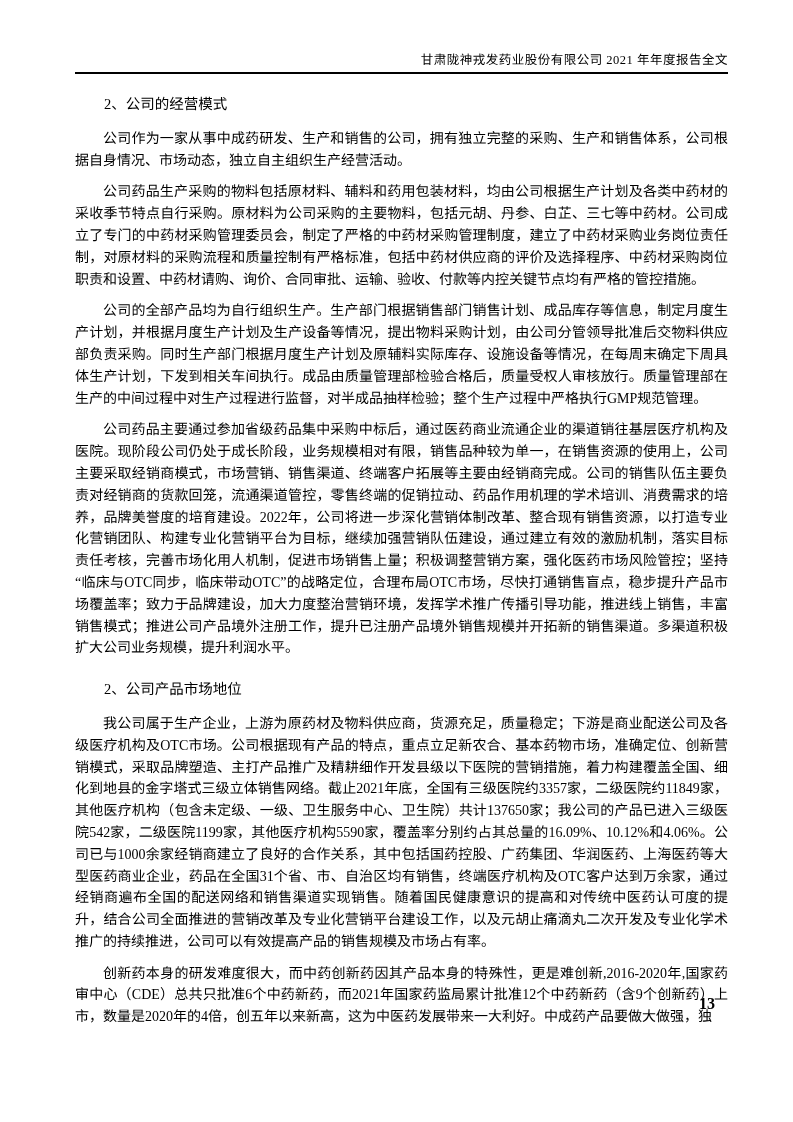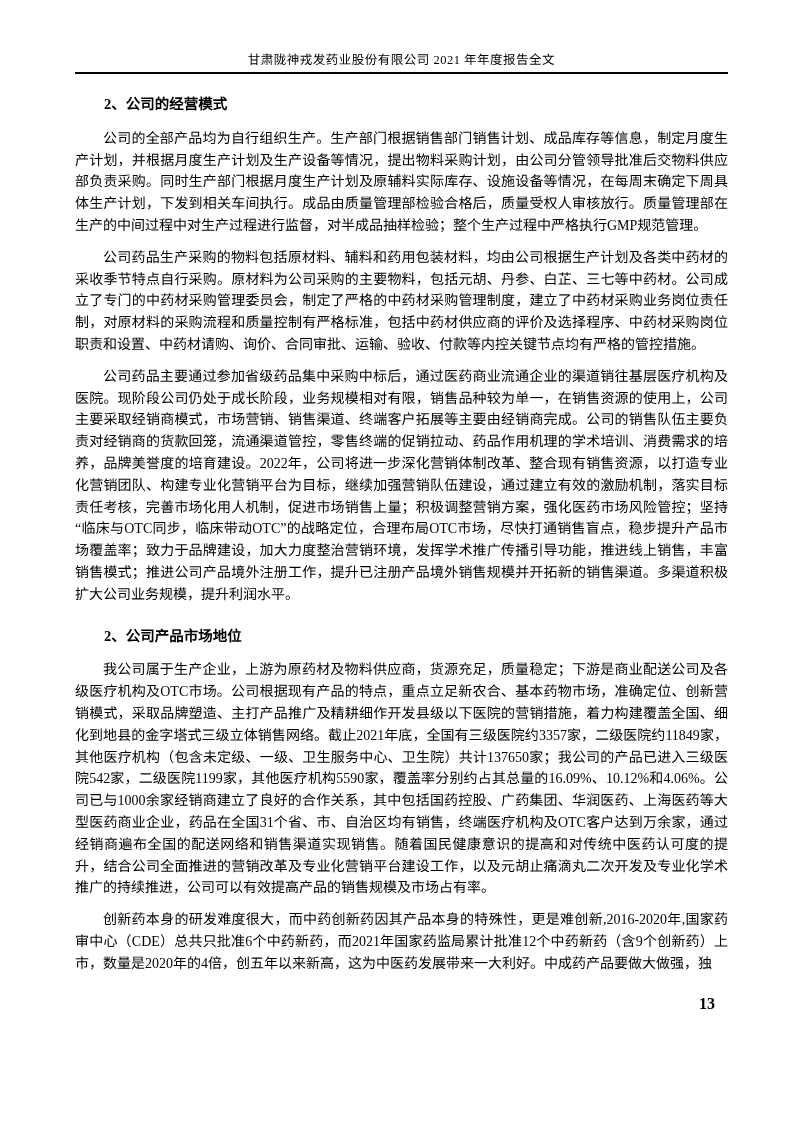--- a/index.html
+++ b/index.html
@@ -13,37 +13,37 @@
     width: 793px;
     height: 1122px;
     margin: 0 auto;
     background: #ffffff;
     overflow: hidden;
   }
   .page-header {
     margin: 52px 65px 16px 75px;
     padding-bottom: 3px;
     border-bottom: 2px solid #000000;
-    text-align: center;
+    text-align: right;
     font-size: 12.5px;
     line-height: 17px;
     letter-spacing: 0.5px;
   }
   .content {
     margin: 0 65px 0 75px;
     font-size: 14px;
     line-height: 21.8px;
     text-align: justify;
   }
   .section-heading {
     margin-top: 20px;
     margin-bottom: 12px;
     text-indent: 2em;
     font-size: 14.5px;
-    font-weight: bold;
+    font-weight: normal;
   }
   .content p {
     margin-bottom: 10px;
     text-indent: 2em;
     word-break: break-all;
   }
   .page-number {
     position: absolute;
     top: 995px;
     right: 78px;
@@ -54,22 +54,23 @@
 </head>
 <body>
 
 <div class="page">
 
   <div class="page-header">甘肃陇神戎发药业股份有限公司 2021 年年度报告全文</div>
 
   <div class="content">
 
     <h2 class="section-heading">2、公司的经营模式</h2>
+    <p>公司作为一家从事中成药研发、生产和销售的公司，拥有独立完整的采购、生产和销售体系，公司根据自身情况、市场动态，独立自主组织生产经营活动。</p>
+    <p>公司药品生产采购的物料包括原材料、辅料和药用包装材料，均由公司根据生产计划及各类中药材的采收季节特点自行采购。原材料为公司采购的主要物料，包括元胡、丹参、白芷、三七等中药材。公司成立了专门的中药材采购管理委员会，制定了严格的中药材采购管理制度，建立了中药材采购业务岗位责任制，对原材料的采购流程和质量控制有严格标准，包括中药材供应商的评价及选择程序、中药材采购岗位职责和设置、中药材请购、询价、合同审批、运输、验收、付款等内控关键节点均有严格的管控措施。</p>
     <p>公司的全部产品均为自行组织生产。生产部门根据销售部门销售计划、成品库存等信息，制定月度生产计划，并根据月度生产计划及生产设备等情况，提出物料采购计划，由公司分管领导批准后交物料供应部负责采购。同时生产部门根据月度生产计划及原辅料实际库存、设施设备等情况，在每周末确定下周具体生产计划，下发到相关车间执行。成品由质量管理部检验合格后，质量受权人审核放行。质量管理部在生产的中间过程中对生产过程进行监督，对半成品抽样检验；整个生产过程中严格执行GMP规范管理。</p>
-    <p>公司药品生产采购的物料包括原材料、辅料和药用包装材料，均由公司根据生产计划及各类中药材的采收季节特点自行采购。原材料为公司采购的主要物料，包括元胡、丹参、白芷、三七等中药材。公司成立了专门的中药材采购管理委员会，制定了严格的中药材采购管理制度，建立了中药材采购业务岗位责任制，对原材料的采购流程和质量控制有严格标准，包括中药材供应商的评价及选择程序、中药材采购岗位职责和设置、中药材请购、询价、合同审批、运输、验收、付款等内控关键节点均有严格的管控措施。</p>
     <p>公司药品主要通过参加省级药品集中采购中标后，通过医药商业流通企业的渠道销往基层医疗机构及医院。现阶段公司仍处于成长阶段，业务规模相对有限，销售品种较为单一，在销售资源的使用上，公司主要采取经销商模式，市场营销、销售渠道、终端客户拓展等主要由经销商完成。公司的销售队伍主要负责对经销商的货款回笼，流通渠道管控，零售终端的促销拉动、药品作用机理的学术培训、消费需求的培养，品牌美誉度的培育建设。2022年，公司将进一步深化营销体制改革、整合现有销售资源，以打造专业化营销团队、构建专业化营销平台为目标，继续加强营销队伍建设，通过建立有效的激励机制，落实目标责任考核，完善市场化用人机制，促进市场销售上量；积极调整营销方案，强化医药市场风险管控；坚持“临床与OTC同步，临床带动OTC”的战略定位，合理布局OTC市场，尽快打通销售盲点，稳步提升产品市场覆盖率；致力于品牌建设，加大力度整治营销环境，发挥学术推广传播引导功能，推进线上销售，丰富销售模式；推进公司产品境外注册工作，提升已注册产品境外销售规模并开拓新的销售渠道。多渠道积极扩大公司业务规模，提升利润水平。</p>
 
     <h2 class="section-heading">2、公司产品市场地位</h2>
     <p>我公司属于生产企业，上游为原药材及物料供应商，货源充足，质量稳定；下游是商业配送公司及各级医疗机构及OTC市场。公司根据现有产品的特点，重点立足新农合、基本药物市场，准确定位、创新营销模式，采取品牌塑造、主打产品推广及精耕细作开发县级以下医院的营销措施，着力构建覆盖全国、细化到地县的金字塔式三级立体销售网络。截止2021年底，全国有三级医院约3357家，二级医院约11849家，其他医疗机构（包含未定级、一级、卫生服务中心、卫生院）共计137650家；我公司的产品已进入三级医院542家，二级医院1199家，其他医疗机构5590家，覆盖率分别约占其总量的16.09%、10.12%和4.06%。公司已与1000余家经销商建立了良好的合作关系，其中包括国药控股、广药集团、华润医药、上海医药等大型医药商业企业，药品在全国31个省、市、自治区均有销售，终端医疗机构及OTC客户达到万余家，通过经销商遍布全国的配送网络和销售渠道实现销售。随着国民健康意识的提高和对传统中医药认可度的提升，结合公司全面推进的营销改革及专业化营销平台建设工作，以及元胡止痛滴丸二次开发及专业化学术推广的持续推进，公司可以有效提高产品的销售规模及市场占有率。</p>
 
     <p>创新药本身的研发难度很大，而中药创新药因其产品本身的特殊性，更是难创新,2016-2020年,国家药审中心（CDE）总共只批准6个中药新药，而2021年国家药监局累计批准12个中药新药（含9个创新药）上市，数量是2020年的4倍，创五年以来新高，这为中医药发展带来一大利好。中成药产品要做大做强，独</p>
 
   </div>
 
   <div class="page-number">13</div>

